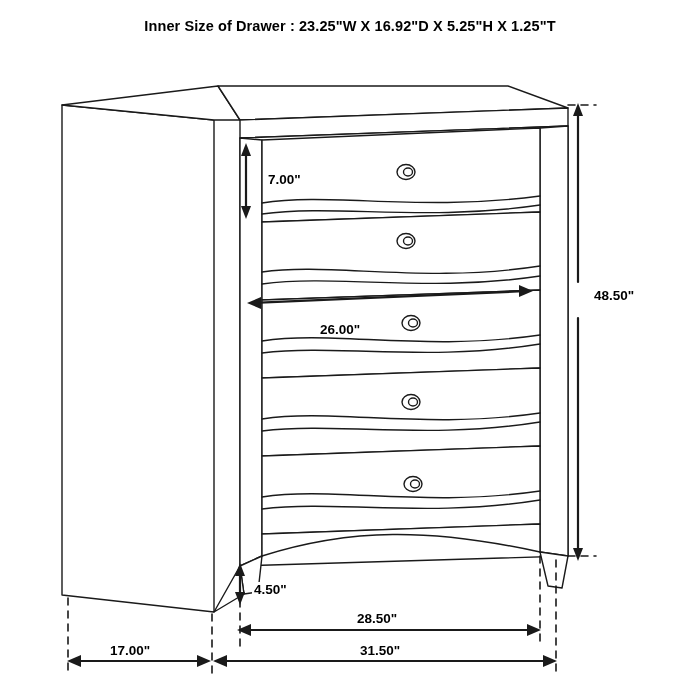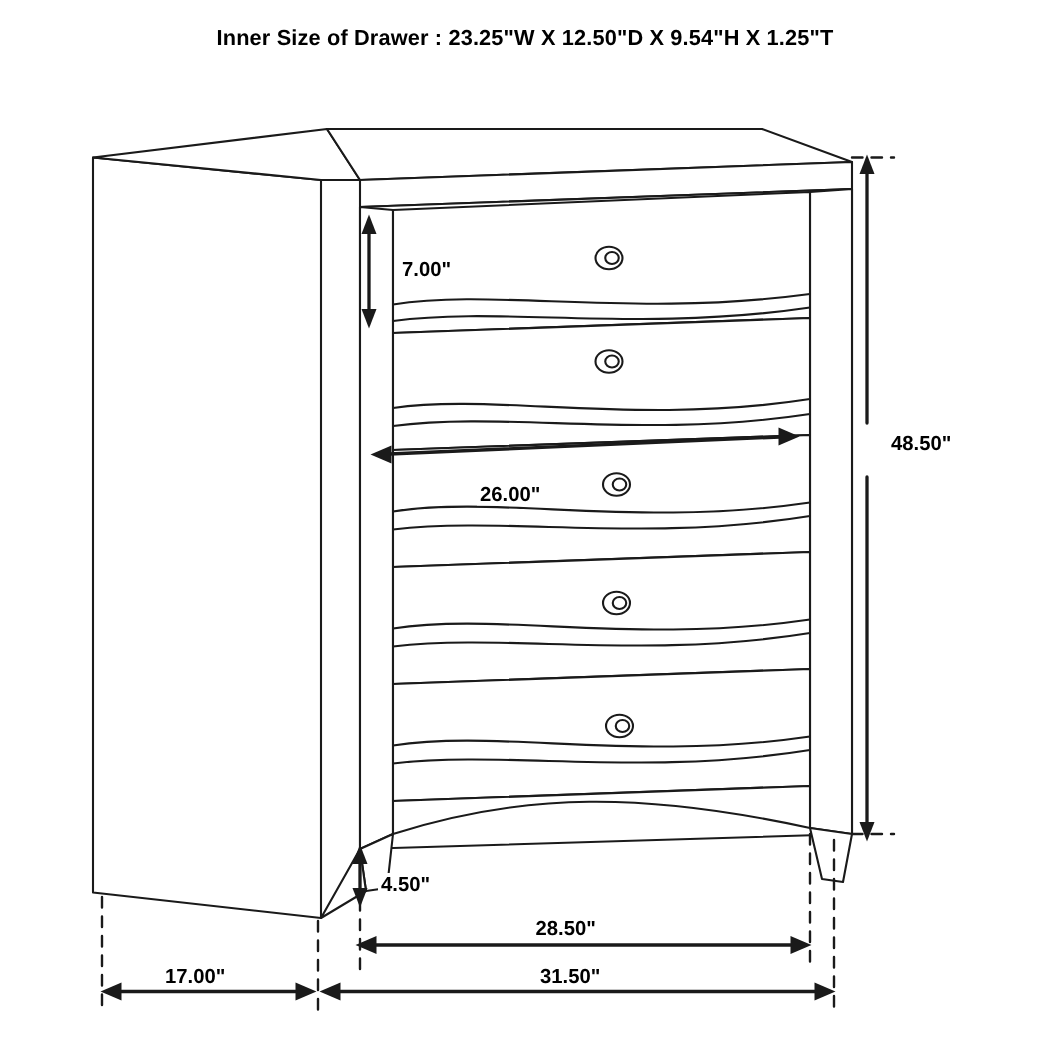--- a/index.html
+++ b/index.html
@@ -44,21 +44,21 @@
     background: #ffffff;
     padding: 0 2px;
     white-space: nowrap;
   }
 </style>
 </head>
 <body>
 
 <div id="stage">
 
-  <div id="title">Inner Size of Drawer : 23.25"W X 12.50"D X 9.54"H X 1.25"T</div>
+  <div id="title">Inner Size of Drawer : 23.25"W X 16.92"D X 5.25"H X 1.25"T</div>
 
   <svg id="drawing" width="700" height="700" viewBox="0 0 700 700">
     <g fill="none" stroke="#1a1a1a" stroke-width="1.4" stroke-linejoin="round" stroke-linecap="round">
 
       <g>
         <path d="M62,105 L62,595 L214,612 L214,120 Z" fill="#ffffff"></path>
         <path d="M62,105 L218,86 L240,120 L214,120 Z" fill="#ffffff"></path>
       </g>
 
       <g>

